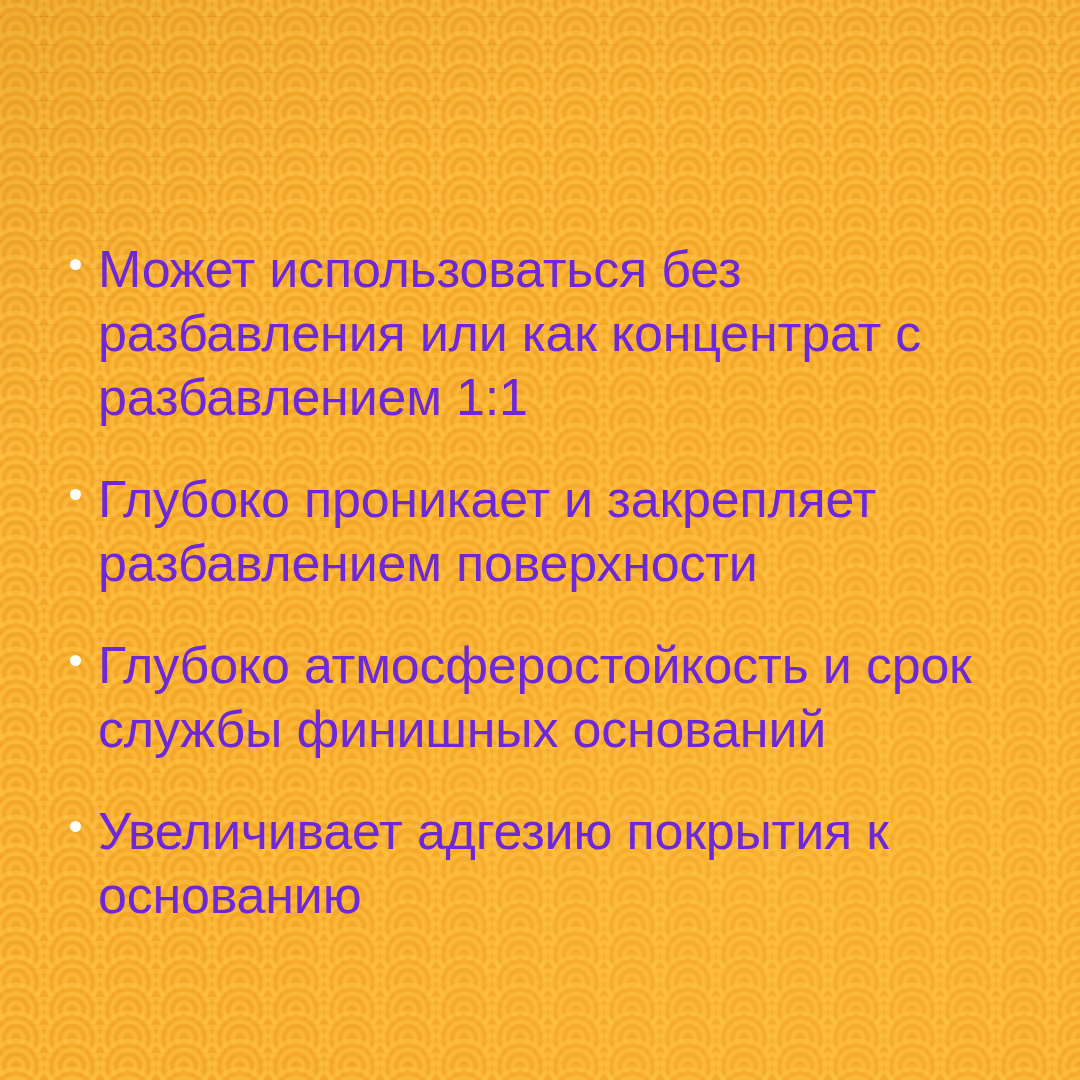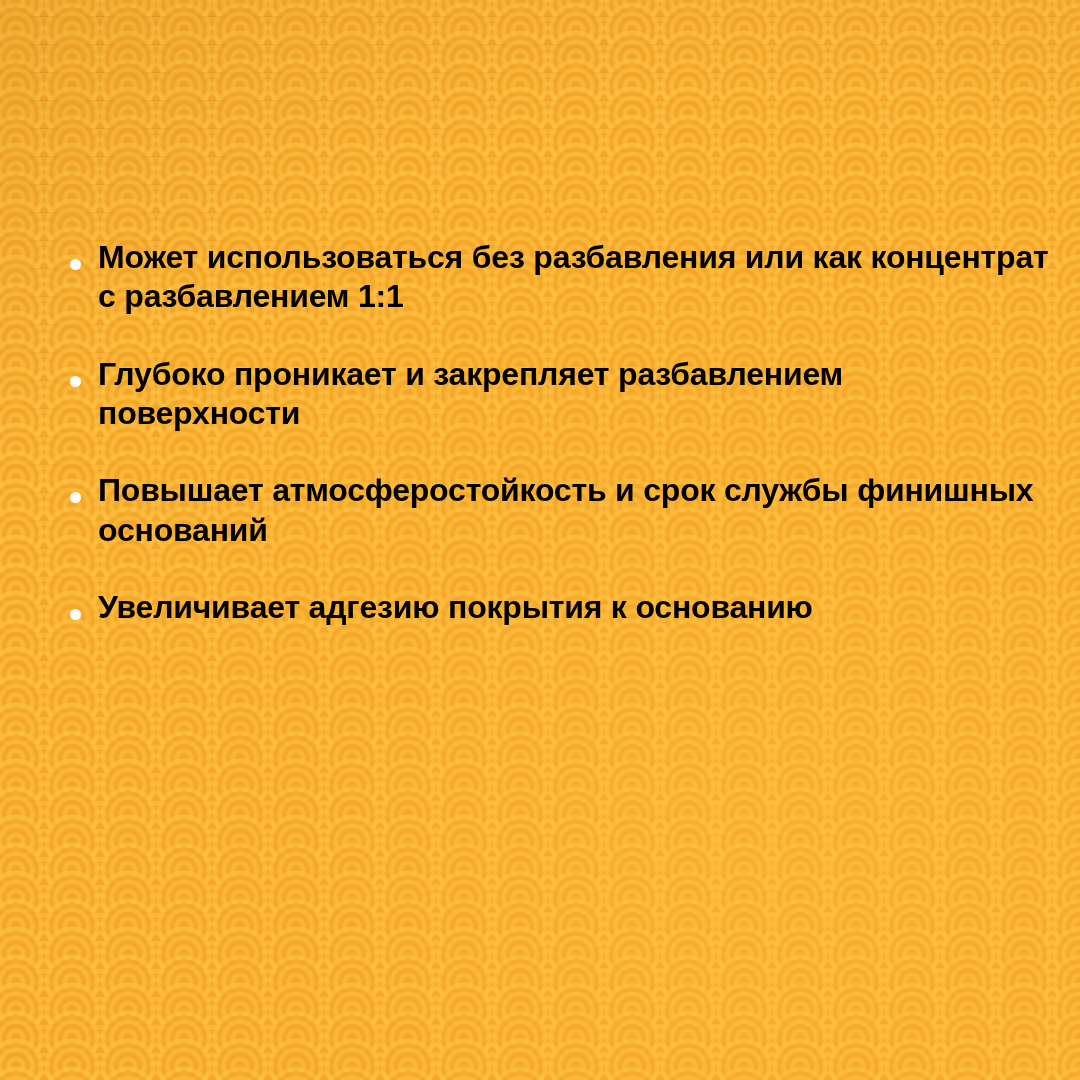--- a/index.html
+++ b/index.html
@@ -81,24 +81,24 @@
     width: 988px;
     list-style: none;
     margin: 0;
     padding: 0;
   }
 
   .bullet-item {
     position: relative;
     padding-left: 36px;
     margin: 0 0 38px 0;
-    color: #000000;
-    font-size: 32px;
+    color: #6d28d9;
+    font-size: 52px;
     line-height: 1.23;
-    font-weight: bold;
+    font-weight: normal;
     letter-spacing: -0.2px;
     text-rendering: optimizeLegibility;
   }
   .bullet-item:last-child { margin-bottom: 2px; }
 
   .bullet-marker {
     position: absolute;
     left: 8px;
     top: 21px;
     width: 11px;
@@ -155,21 +155,21 @@
         <span class="bullet-text">Может использоваться без разбавления или как концентрат с разбавлением 1:1</span>
       </li>
 
       <li class="bullet-item">
         <span class="bullet-marker"></span>
         <span class="bullet-text">Глубоко проникает и закрепляет разбавлением поверхности</span>
       </li>
 
       <li class="bullet-item">
         <span class="bullet-marker"></span>
-        <span class="bullet-text">Повышает атмосферостойкость и срок службы финишных оснований</span>
+        <span class="bullet-text">Глубоко атмосферостойкость и срок службы финишных оснований</span>
       </li>
 
       <li class="bullet-item">
         <span class="bullet-marker"></span>
         <span class="bullet-text">Увеличивает адгезию покрытия к основанию</span>
       </li>
 
     </ul>
   </div>
 

